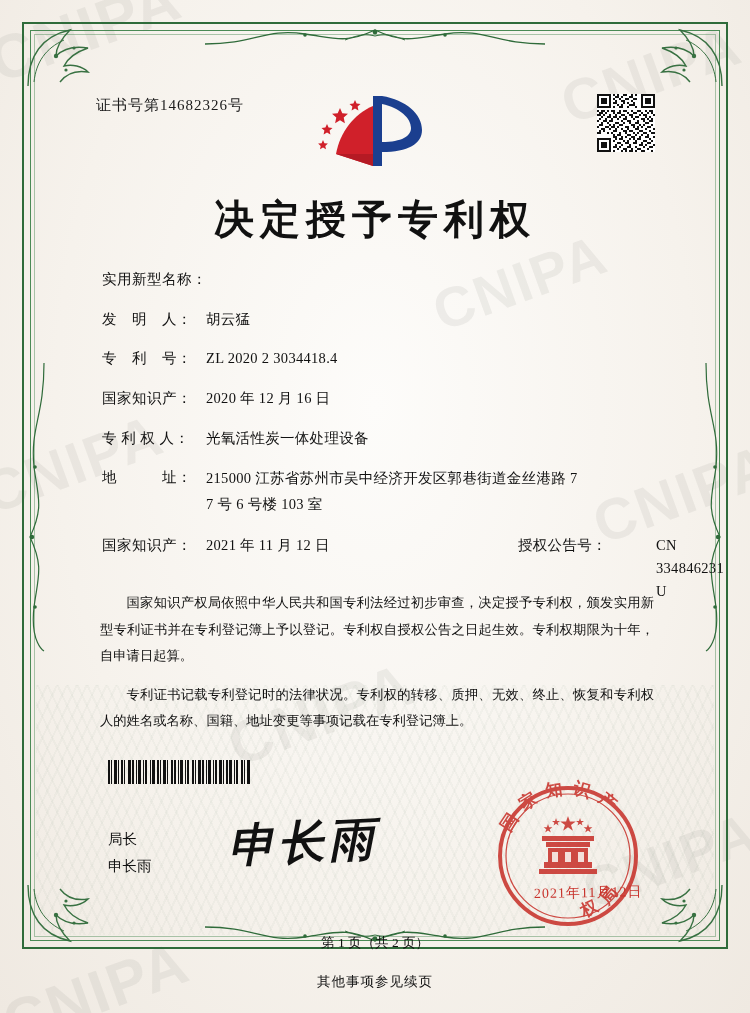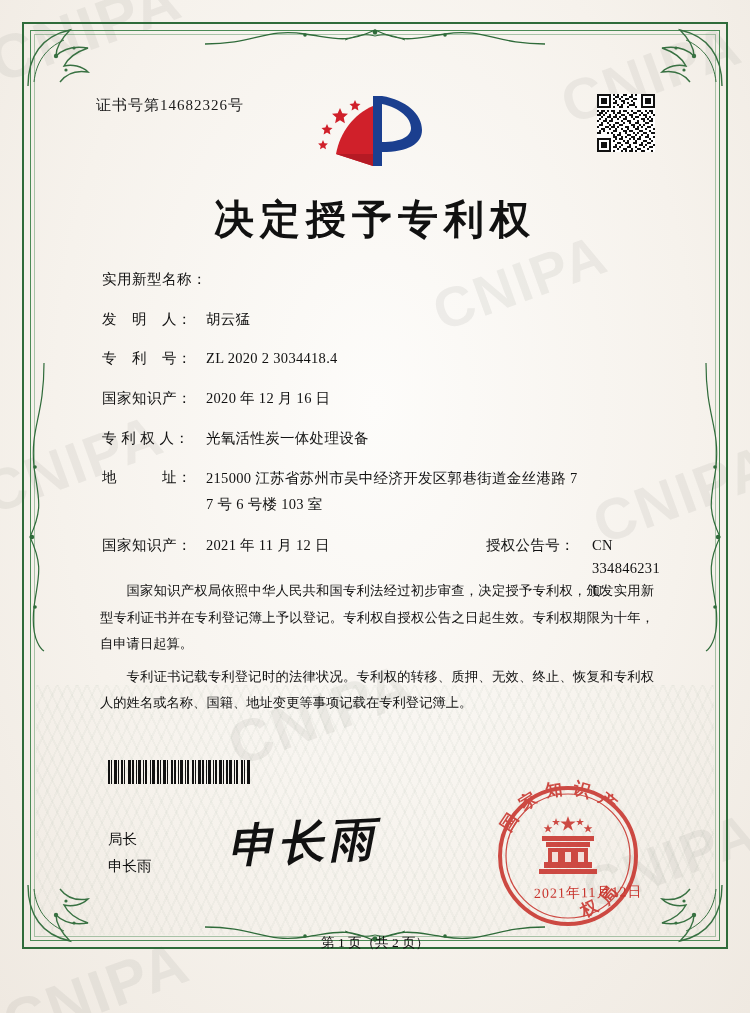--- a/index.html
+++ b/index.html
@@ -172,35 +172,35 @@
   .label.spread {
     display: flex;
     justify-content: space-between;
   }
   .value {
     flex: 1;
     letter-spacing: 0.3px;
   }
   .value.two-line { line-height: 1.75; }
 
-  .row.split .value { display: flex; }
+  .row.split .value { display: flex; gap: 32px; }
   .split-left  { width: 280px; flex: 0 0 280px; }
   .split-label { width: 106px; flex: 0 0 106px; }
 
   .paragraphs {
     position: absolute;
     left: 100px; right: 96px;
     top: 578px;
     font-size: 13.3px;
     line-height: 2.0;
     color: #111;
     text-align: justify;
   }
   .paragraphs p {
-    margin: 0 0 6px 0;
+    margin: 12px 0 6px 0;
     text-indent: 2em;
   }
 
   
   .barcode {
     position: absolute;
     left: 108px; top: 760px;
     width: 200px; height: 24px;
     display: flex;
     align-items: stretch;
@@ -758,13 +758,14 @@
             <textPath href="#sealArcBottom" startOffset="58%">权局</textPath>
           </text>
         </g>
       </svg>
     </div>
     <div class="seal-date">2021年11月12日</div>
 
     <div class="page-no">第 1 页（共 2 页）</div>
   </div>
 
+  <div class="footnote">其他事项参见续页</div>
 </div>
 
 </body></html>

